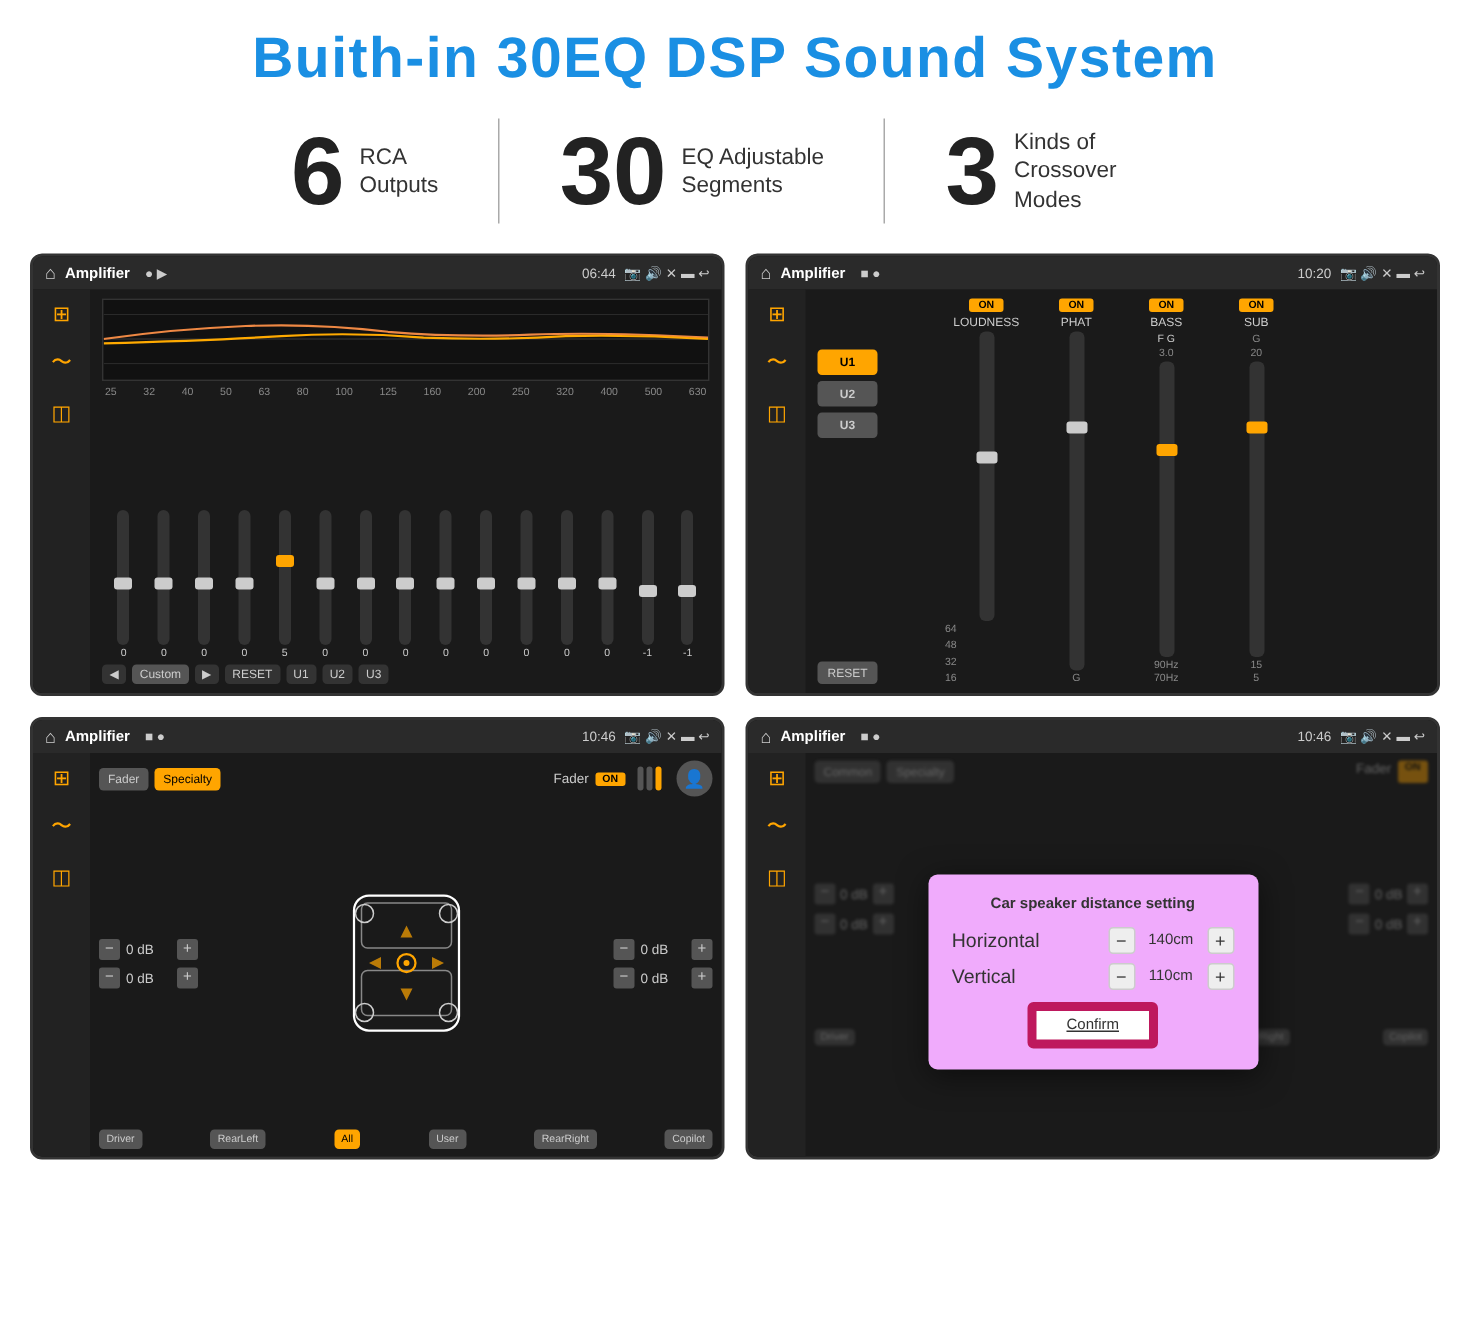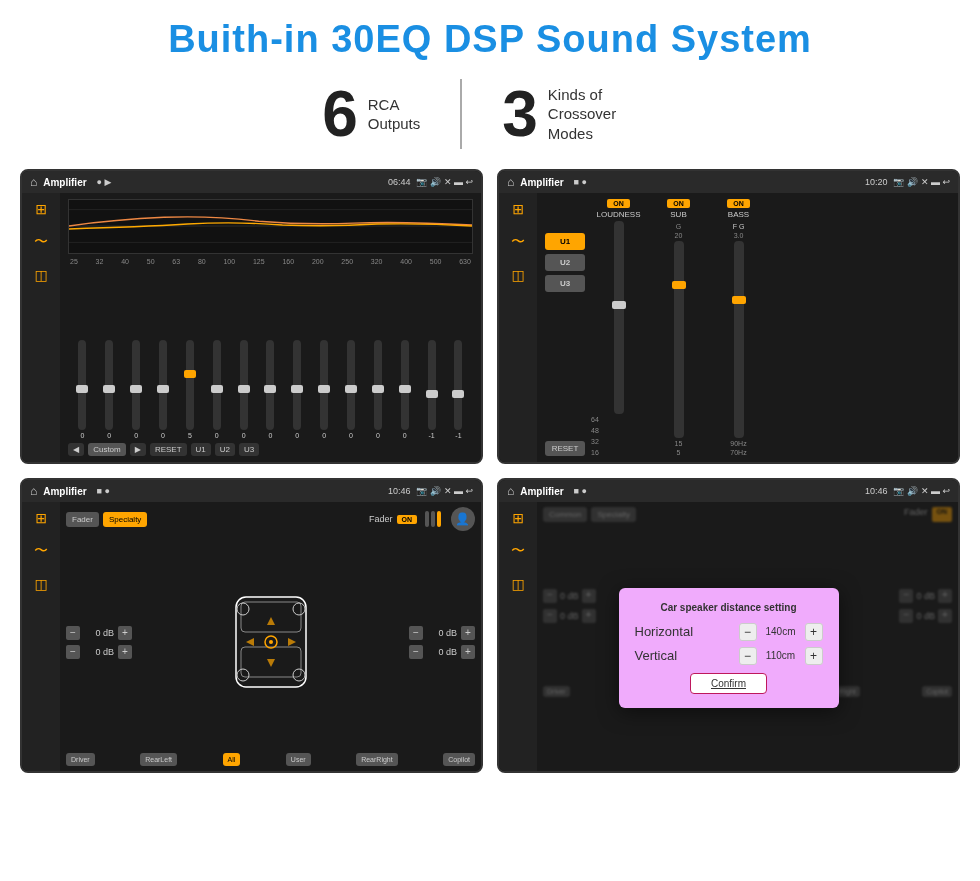--- a/index.html
+++ b/index.html
@@ -224,20 +224,21 @@
       font-size: 8px;
       padding: 3px 2px;
       text-align: center;
       cursor: pointer;
       margin-top: auto;
     }
     .crossover-controls {
       flex: 1;
       display: flex;
       gap: 5px;
+      margin-left: 39px;
     }
     .cross-col {
       display: flex;
       flex-direction: column;
       align-items: center;
       gap: 2px;
       min-width: 55px;
     }
     .cross-toggle {
       background: #ffa500;
@@ -334,21 +335,21 @@
       font-size: 10px;
       display: flex;
       align-items: center;
       justify-content: center;
       cursor: pointer;
     }
     .vol-value {
       font-size: 9px;
       color: #ccc;
       min-width: 30px;
-      text-align: right;
+      text-align: left;
     }
     .vol-plus {
       width: 14px;
       height: 14px;
       background: #555;
       color: #ccc;
       border: none;
       border-radius: 2px;
       font-size: 10px;
       display: flex;
@@ -433,21 +434,21 @@
       color: #333;
     }
     .dialog-value {
       font-size: 10px;
       color: #333;
       min-width: 40px;
       text-align: center;
     }
     .dialog-confirm {
       background: #fff;
-      border: 1px solid #be185d;
+      border: 6px solid #be185d;
       border-radius: 4px;
       color: #333;
       font-size: 10px;
       padding: 4px 20px;
       cursor: pointer;
       display: block;
       margin: 8px auto 0;
       text-decoration: underline;
     }
 
@@ -462,20 +463,24 @@
 <body>
 
 <h1 class="main-title">Buith-in 30EQ DSP Sound System</h1>
 
 <div class="stats-row">
   <div class="stat-item">
     <span class="stat-number">6</span>
     <span class="stat-label">RCA<br>Outputs</span>
   </div>
   <div class="stat-divider"></div>
+  <div class="stat-item">
+    <span class="stat-number">30</span>
+    <span class="stat-label">EQ Adjustable<br>Segments</span>
+  </div>
   <div class="stat-divider"></div>
   <div class="stat-item">
     <span class="stat-number">3</span>
     <span class="stat-label">Kinds of<br>Crossover Modes</span>
   </div>
 </div>
 
 <div class="screenshots-grid">
 
   <div class="screen">
@@ -668,44 +673,52 @@
               <span>48</span>
             </div>
             <div style="display:flex;justify-content:space-between;width:100%;font-size:7px;color:#888;margin-top:2px;">
               <span>32</span>
             </div>
             <div style="display:flex;justify-content:space-between;width:100%;font-size:7px;color:#888;margin-top:2px;">
               <span>16</span>
             </div>
           </div>
 
-
+          <div class="cross-col">
+            <div class="cross-toggle">ON</div>
+            <span class="cross-label">PHAT</span>
+            <div class="cross-slider-v" style="min-height:80px;">
+              <div class="cross-slider-v-thumb" style="top:60px;"></div>
+            </div>
+            <span class="cross-sub-label">G</span>
+          </div>
+
+
+          <div class="cross-col">
+            <div class="cross-toggle">ON</div>
+            <span class="cross-label">BASS</span>
+            <div style="font-size:7px;color:#ccc;margin-top:2px;">F G</div>
+            <div style="font-size:7px;color:#888;">3.0</div>
+            <div class="cross-slider-v" style="min-height:80px;">
+              <div class="cross-slider-v-thumb" style="top:55px; background:#ffa500;"></div>
+            </div>
+            <span class="cross-sub-label">90Hz</span>
+            <span class="cross-sub-label">70Hz</span>
+          </div>
 
           <div class="cross-col">
             <div class="cross-toggle">ON</div>
             <span class="cross-label">SUB</span>
             <div style="font-size:7px;color:#888;margin-top:2px;">G</div>
             <div style="font-size:7px;color:#888;">20</div>
             <div class="cross-slider-v" style="min-height:80px;">
               <div class="cross-slider-v-thumb" style="top:40px; background:#ffa500;"></div>
             </div>
             <span class="cross-sub-label">15</span>
             <span class="cross-sub-label">5</span>
-          </div>
-
-          <div class="cross-col">
-            <div class="cross-toggle">ON</div>
-            <span class="cross-label">BASS</span>
-            <div style="font-size:7px;color:#ccc;margin-top:2px;">F G</div>
-            <div style="font-size:7px;color:#888;">3.0</div>
-            <div class="cross-slider-v" style="min-height:80px;">
-              <div class="cross-slider-v-thumb" style="top:55px; background:#ffa500;"></div>
-            </div>
-            <span class="cross-sub-label">90Hz</span>
-            <span class="cross-sub-label">70Hz</span>
           </div>
         </div>
       </div>
     </div>
   </div>
 
   <div class="screen">
     <div class="status-bar">
       <span class="home-icon">⌂</span>
       <span class="app-name">Amplifier</span>

